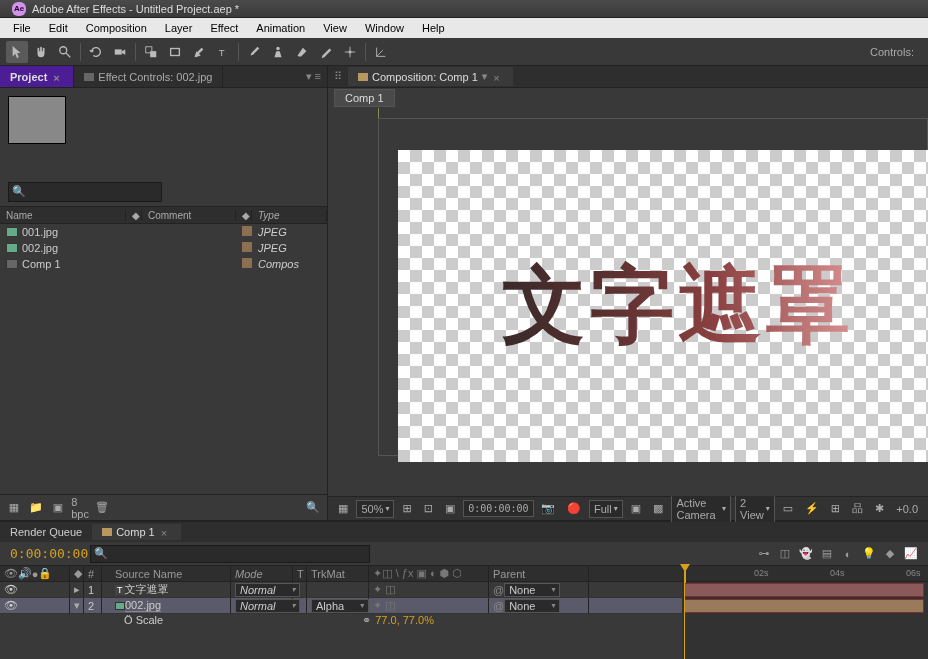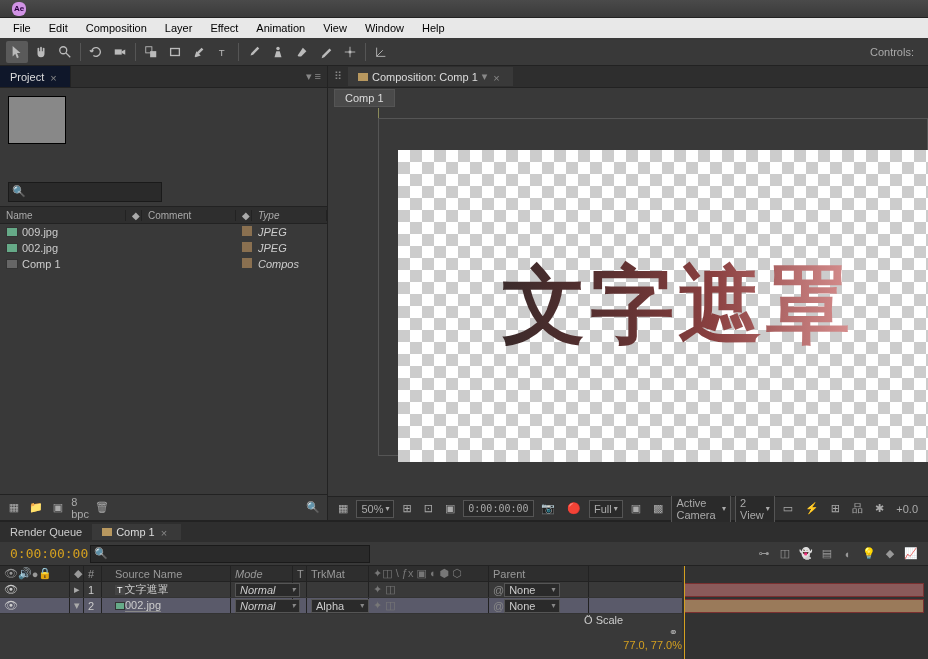--- a/index.html
+++ b/index.html
@@ -13,21 +13,21 @@
 .tool-btn.active { background: #5a5a5a; }
 .tool-sep { width: 1px; height: 18px; background: #555; margin: 0 2px; }
 .workspace-label { margin-left: auto; color: #aaa; padding-right: 8px; }
 
 .main-area { display: flex; height: 454px; }
 
 
 .project-panel { width: 328px; background: #393939; border-right: 1px solid #222; display: flex; flex-direction: column; }
 .panel-tabs { display: flex; height: 22px; background: #2e2e2e; align-items: center; border-bottom: 1px solid #222; }
 .panel-tab { padding: 3px 10px; color: #aaa; border-right: 1px solid #222; height: 100%; display: flex; align-items: center; gap: 4px; }
-.panel-tab.active { background: #0f172a; color: #ddd; }
+.panel-tab.active { background: #4c1d95; color: #ddd; font-weight: bold; }
 .close-x { width: 10px; height: 10px; color: #888; cursor: pointer; margin-left: 2px; }
 .panel-menu { margin-left: auto; padding: 0 6px; color: #888; cursor: pointer; }
 .proj-thumb-area { height: 90px; padding: 8px; display: flex; }
 .proj-thumb { width: 58px; height: 48px; background: #888; border: 1px solid #000; }
 .proj-search { padding: 4px 8px; }
 .proj-search input { width: 154px; background: #2a2a2a; border: 1px solid #1a1a1a; color: #ccc; padding: 2px 18px 2px 4px; height: 20px; }
 .search-wrap { position: relative; display: inline-block; }
 .search-wrap .mag { position: absolute; left: 4px; top: 3px; color: #888; font-size: 11px; }
 .proj-search input { padding-left: 18px; }
 
@@ -118,30 +118,31 @@
 .tl-layer-row .tlc { padding: 0 4px; }
 .tl-layer-row .swatch2 { width: 10px; height: 10px; background: #a04040; }
 .tl-layer-row .swatch3 { width: 10px; height: 10px; background: #8a7050; }
 .tl-twirl { width: 10px; display: inline-block; color: #aaa; cursor: pointer; }
 .tlc-src .name { overflow: hidden; text-overflow: ellipsis; white-space: nowrap; }
 .mini-drop { background: #2a2a2a; border: 1px solid #555; padding: 0 4px; font-size: 10px; color: #ccc; height: 14px; display: flex; align-items: center; gap: 16px; cursor: pointer; }
 .mini-drop .arr { font-size: 8px; color: #888; }
 .link-icon { color: #888; }
 .layer-bar { position: absolute; left: 2px; height: 14px; background: #b86a6a; border: 1px solid #7a3030; }
 
-.tl-prop-row { display: flex; height: 16px; align-items: flex-end; flex-direction: column; }
+.tl-prop-row { display: flex; height: 16px; align-items: flex-start; }
 .link-chain { color: #aaa; margin-right: 4px; }
 
 svg { width: 14px; height: 14px; }
 </style>
 </head>
 <body>
 
 <div class="title-bar">
   <span class="ae-logo">Ae</span>
+  <span><span>Adobe After Effects</span> - <span>Untitled Project.aep *</span></span>
 </div>
 
 <div class="menu-bar">
   <span>File</span>
   <span>Edit</span>
   <span>Composition</span>
   <span>Layer</span>
   <span>Effect</span>
   <span>Animation</span>
   <span>View</span>
@@ -241,20 +242,24 @@
 </div>
 
 <div class="main-area">
 
   <div class="project-panel">
     <div class="panel-tabs">
       <div class="panel-tab active">
         <span>Project</span>
         <span class="close-x">×</span>
       </div>
+      <div class="panel-tab">
+        <span class="mini-comp-icon" style="background:#666"></span>
+        <span>Effect Controls: 002.jpg</span>
+      </div>
       <span class="panel-menu">▾ ≡</span>
     </div>
     <div class="proj-thumb-area">
       <div class="proj-thumb"></div>
     </div>
     <div class="proj-search">
       <span class="search-wrap">
         <span class="mag">🔍</span>
         <input type="text" placeholder="" style="">
       </span>
@@ -264,21 +269,21 @@
         <div class="col-name">Name</div>
         <div class="col-label">◆</div>
         <div class="col-comment">Comment</div>
         <div class="col-label">◆</div>
         <div class="col-type">Type</div>
       </div>
       <div class="proj-rows">
         <div class="proj-row">
           <div class="col-name">
               <span class="file-icon"></span>
-              <span>009.jpg</span>
+              <span>001.jpg</span>
             </div>
           <div class="col-label"></div>
             <div class="col-comment"></div>
           <div class="col-label"><span class="swatch"></span></div>
           <div class="col-type">JPEG</div>
         </div>
         <div class="proj-row">
           <div class="col-name">
               <span class="file-icon"></span>
               <span>002.jpg</span>
@@ -484,18 +489,24 @@
       <div class="tl-prop-row">
         <span style="width:104px"></span>
         <span style="color:#ccc;width:118px;padding-left:20px">Ö <span>Scale</span></span>
         <span style="width:140px"></span>
         <span class="link-chain">⚭</span>
         <span style="color:#d4a020">77.0, 77.0%</span>
       </div>
     </div>
 
     <div style="flex:1; position:relative; background:#323232">
+      <div style="height:16px; background:#2e2e2e; border-bottom:1px solid #222; position:relative">
+        <div class="cti" style="left:2px"></div>
+        <span class="tl-tick" style="left:72px">02s</span>
+        <span class="tl-tick" style="left:148px">04s</span>
+        <span class="tl-tick" style="left:224px">06s</span>
+      </div>
       <div class="layer-bar" style="top:17px; width:240px; background:#8a5a5a"></div>
       <div class="layer-bar" style="top:33px; width:240px; background:#9a7a5a"></div>
       <div style="position:absolute; left:2px; top:0; bottom:0; width:1px; background:#d4a020"></div>
     </div>
   </div>
 </div>
 
 </body></html>

